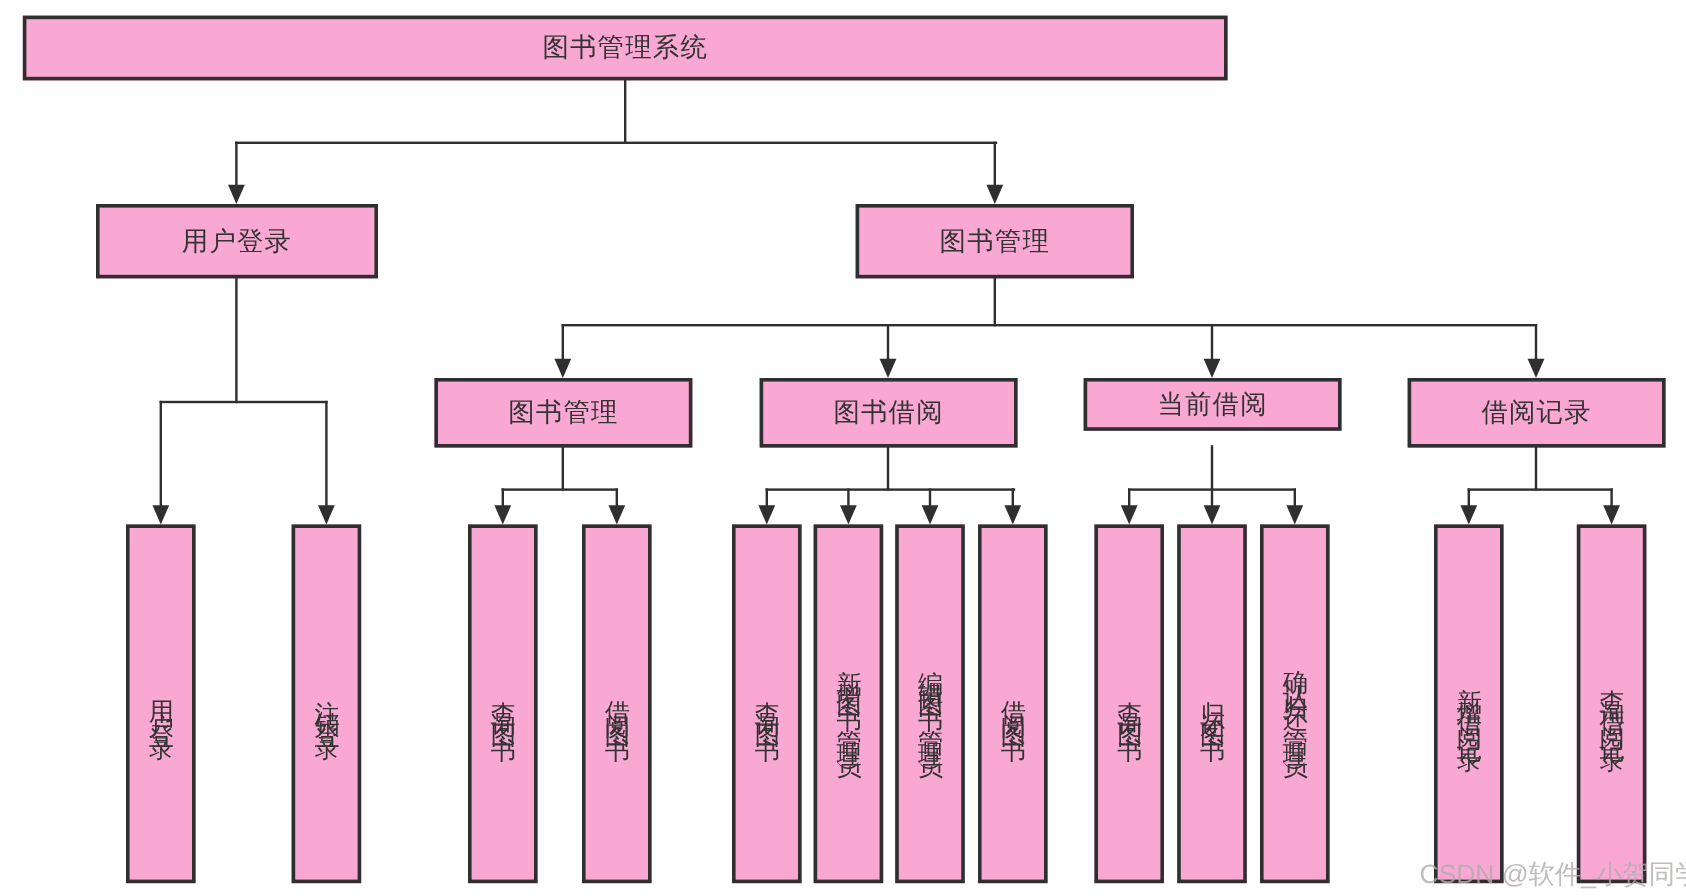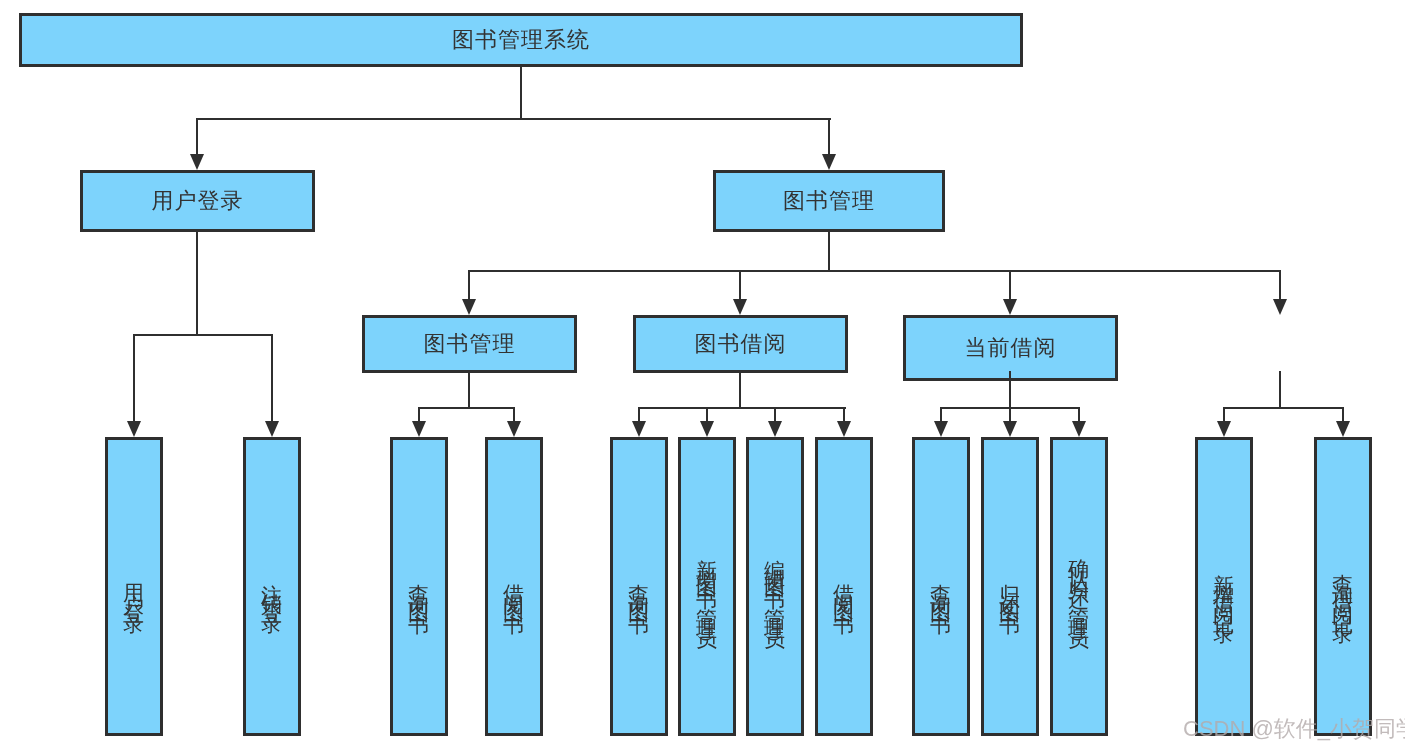--- a/index.html
+++ b/index.html
@@ -13,21 +13,21 @@
     position:relative;
     width:1405px;height:747px;
     background:var(--background);
     font-family:"Liberation Sans","DejaVu Sans",sans-serif;
     color:var(--text);
     overflow:hidden;
   }
   .box{
     position:absolute;
     box-sizing:border-box;
-    background:#7dd3fc;
+    background:#f9a8d4;
     border:3px solid var(--line);
     display:flex;align-items:center;justify-content:center;
   }
   .hlabel{
     font-size:22px;
     letter-spacing:1px;
     color:var(--text);
     white-space:nowrap;
   }
   .leaf .vlabel{
@@ -100,22 +100,25 @@
   <div class="arrow" style="left:1003px;top:299px;"></div>
   <div class="line" style="left:1279px;top:270px;width:2px;height:31px;"></div>
   <div class="arrow" style="left:1273px;top:299px;"></div>
 
   <div class="box" style="left:362px;top:315px;width:215px;height:58px;">
     <span class="hlabel">图书管理</span>
   </div>
   <div class="box" style="left:633px;top:315px;width:215px;height:58px;text-align:right;">
     <span class="hlabel">图书借阅</span>
   </div>
-  <div class="box" style="left:903px;top:315px;width:215px;height:66px;">
+  <div class="box" style="left:903px;top:315px;width:215px;height:44px;">
     <span class="hlabel">当前借阅</span>
+  </div>
+  <div class="box" style="left:1173px;top:315px;width:215px;height:58px;">
+    <span class="hlabel">借阅记录</span>
   </div>
 
   <div class="line" style="left:468px;top:371px;width:2px;height:38px;"></div>
   <div class="line" style="left:418px;top:407px;width:97px;height:2px;"></div>
   <div class="line" style="left:418px;top:407px;width:2px;height:16px;"></div>
   <div class="arrow" style="left:412px;top:421px;"></div>
   <div class="line" style="left:513px;top:407px;width:2px;height:16px;"></div>
   <div class="arrow" style="left:507px;top:421px;"></div>
 
   <div class="line" style="left:739px;top:371px;width:2px;height:38px;"></div>

